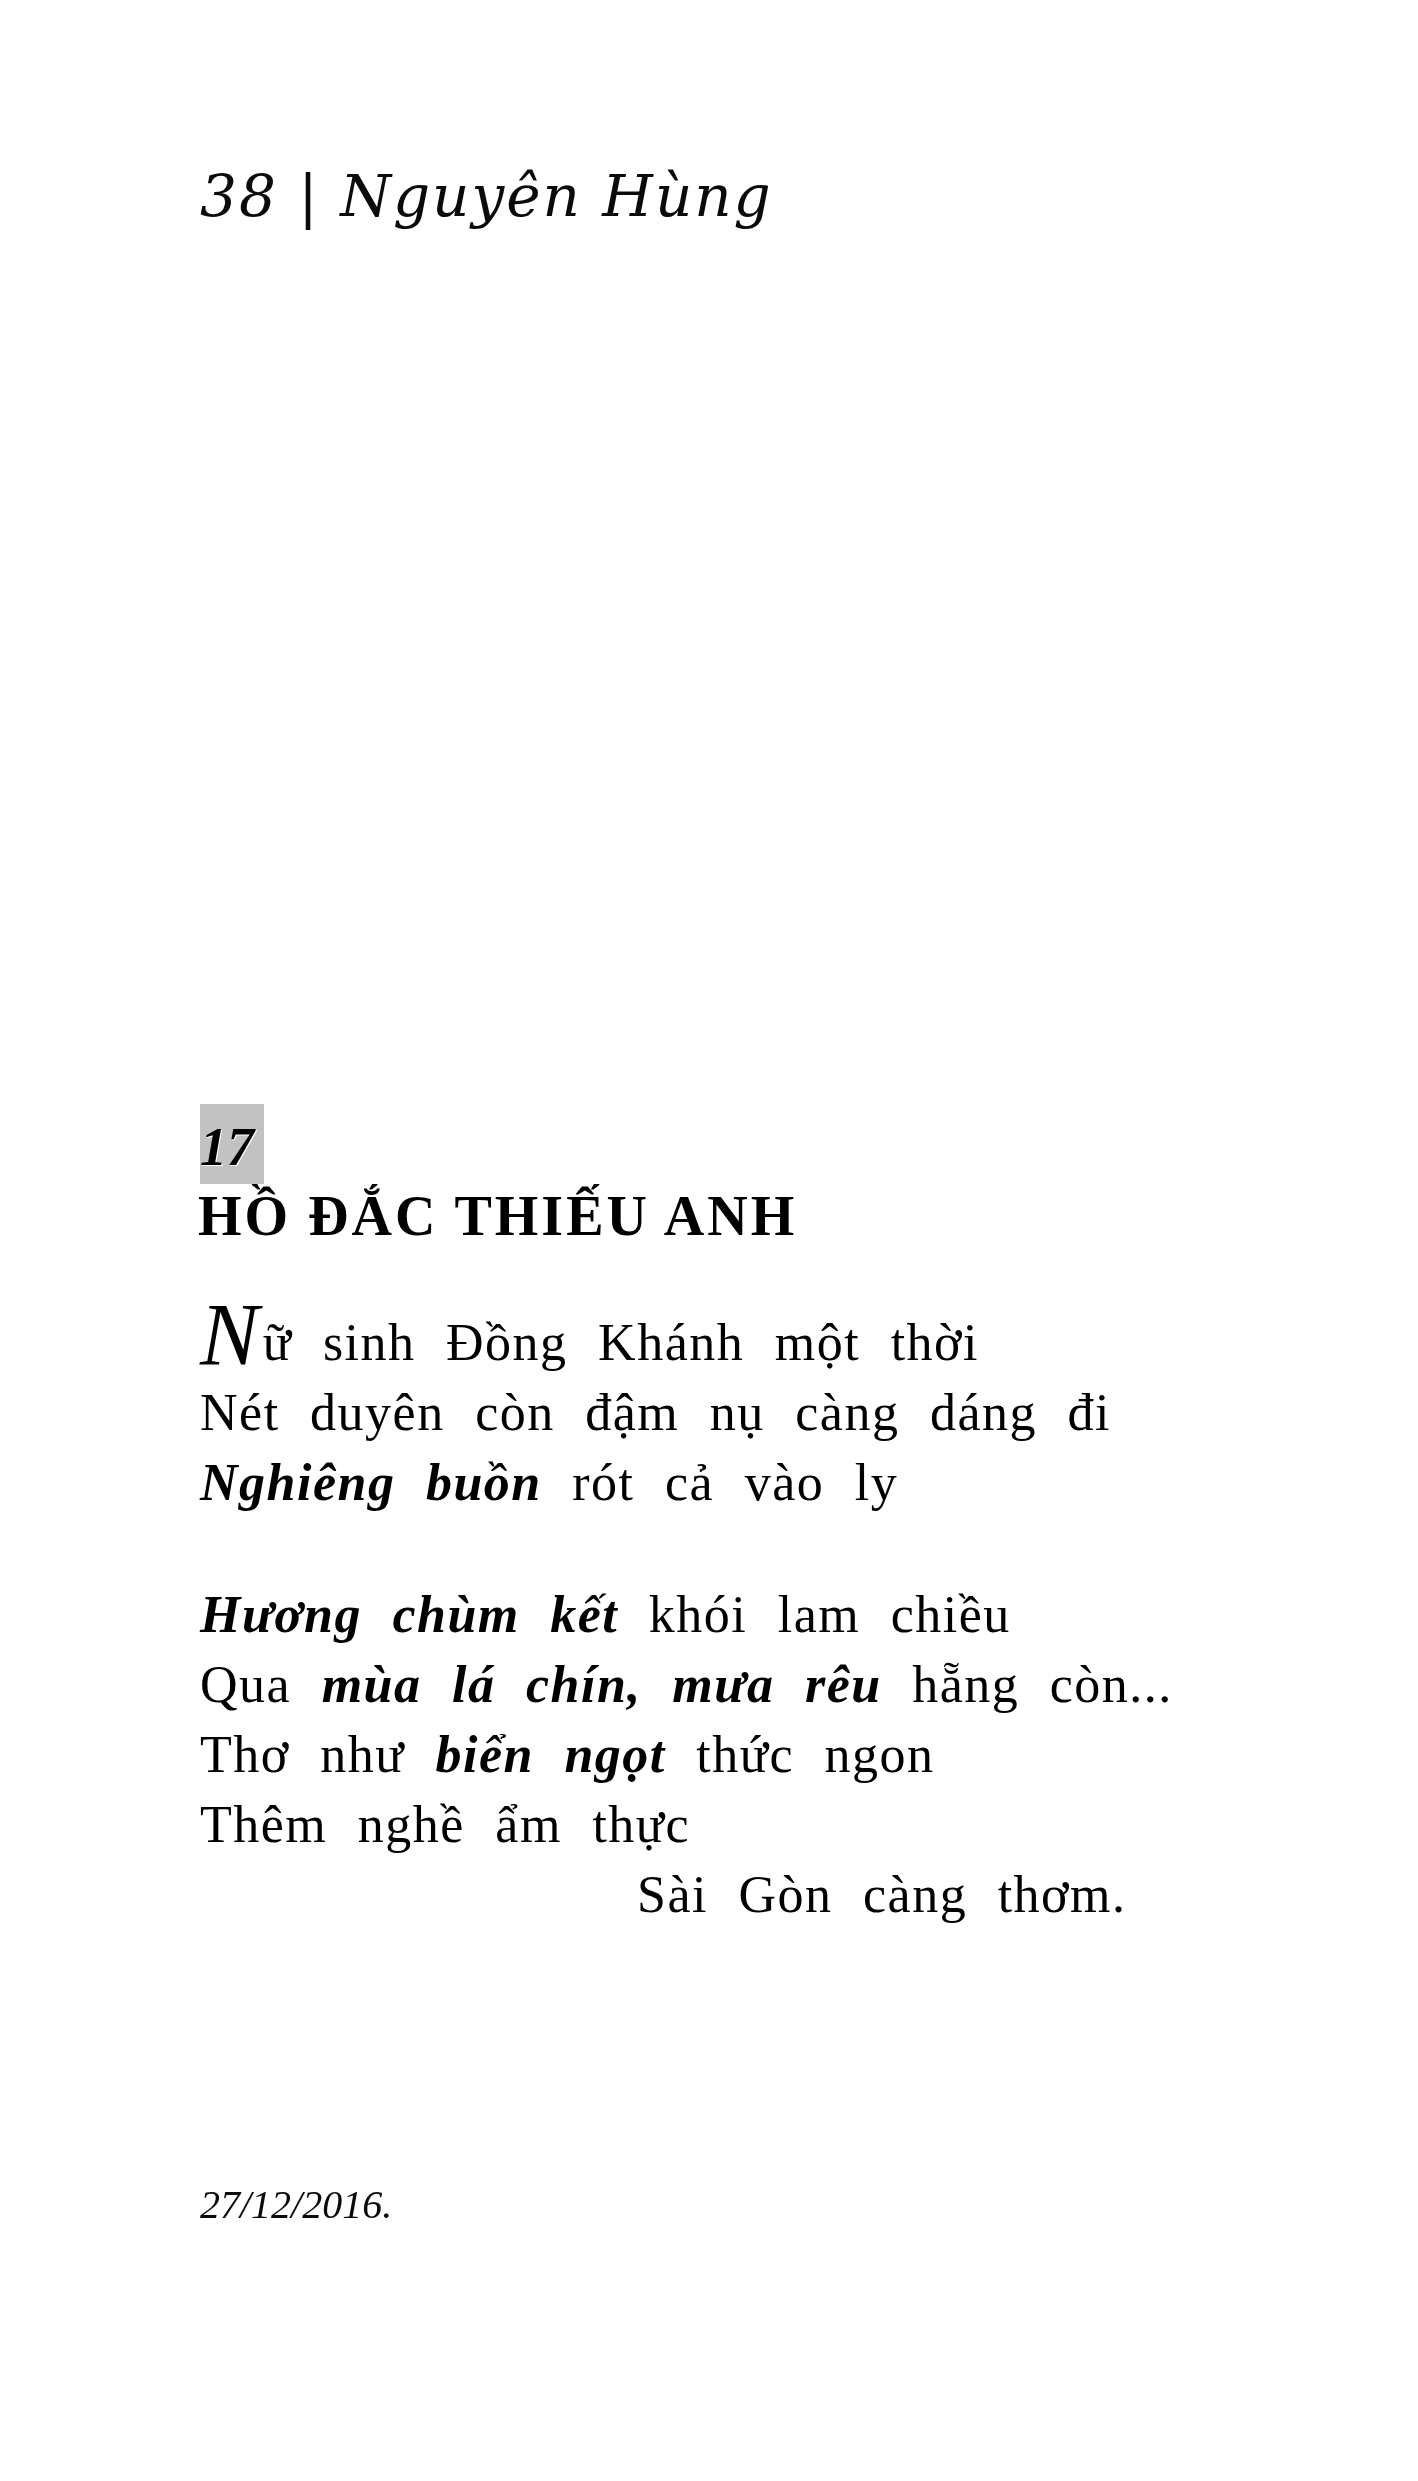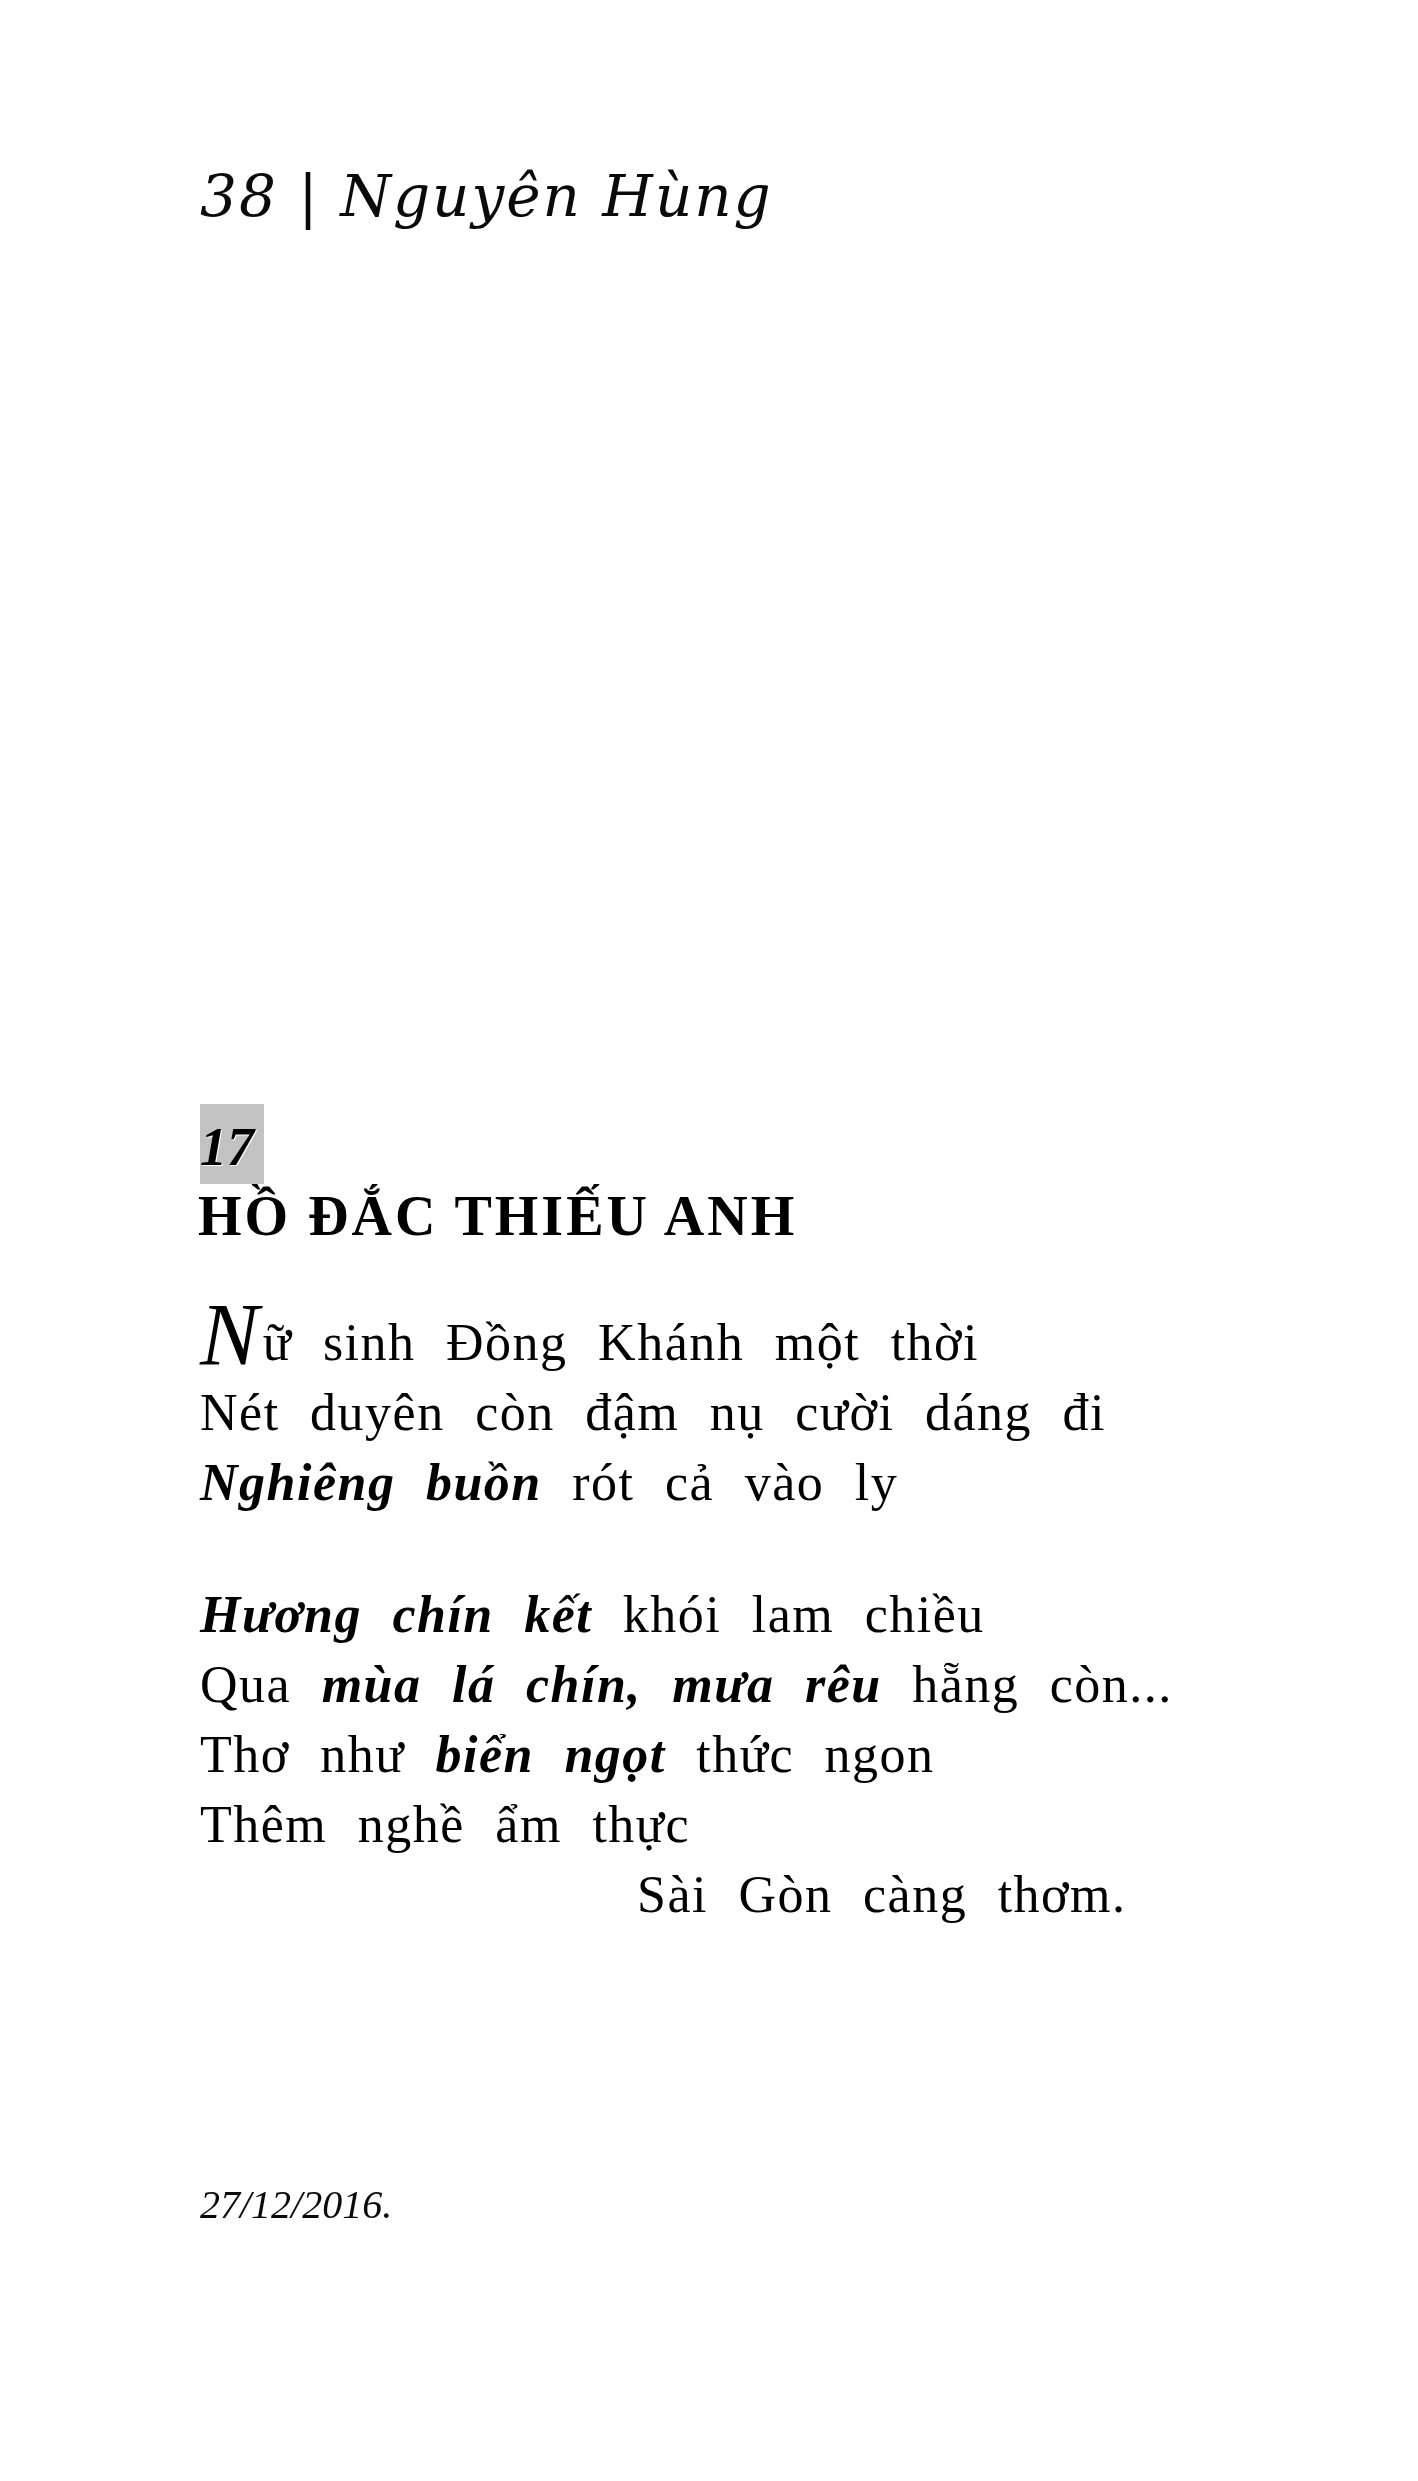--- a/index.html
+++ b/index.html
@@ -98,25 +98,25 @@
 
   <div class="poem-number-box">
     <span class="poem-number">17</span>
   </div>
 
   <h1 class="poem-title">HỒ ĐẮC THIẾU ANH</h1>
 
   <div class="poem">
       <div class="stanza">
         <div class="poem-line"><span class="seg-initial">N</span><span class="seg-regular">ữ sinh Đồng Khánh một thời</span></div>
-        <div class="poem-line"><span class="seg-regular">Nét duyên còn đậm nụ cười dáng đi</span></div>
+        <div class="poem-line"><span class="seg-regular">Nét duyên còn đậm nụ càng dáng đi</span></div>
         <div class="poem-line"><span class="seg-bold-italic">Nghiêng buồn</span><span class="seg-regular"> rót cả vào ly</span></div>
       </div>
       <div class="stanza">
-        <div class="poem-line"><span class="seg-bold-italic">Hương chín kết</span><span class="seg-regular"> khói lam chiều</span></div>
+        <div class="poem-line"><span class="seg-bold-italic">Hương chùm kết</span><span class="seg-regular"> khói lam chiều</span></div>
         <div class="poem-line"><span class="seg-regular">Qua </span><span class="seg-bold-italic">mùa lá chín, mưa rêu</span><span class="seg-regular"> hẵng còn...</span></div>
         <div class="poem-line"><span class="seg-regular">Thơ như </span><span class="seg-bold-italic">biển ngọt</span><span class="seg-regular"> thức ngon</span></div>
         <div class="poem-line"><span class="seg-regular">Thêm nghề ẩm thực</span></div>
         <div class="poem-line" style="padding-left: 437px;"><span class="seg-regular">Sài Gòn càng thơm.</span></div>
       </div>
     </div>
 
   <div class="poem-date">27/12/2016.</div>
 
 </div>

